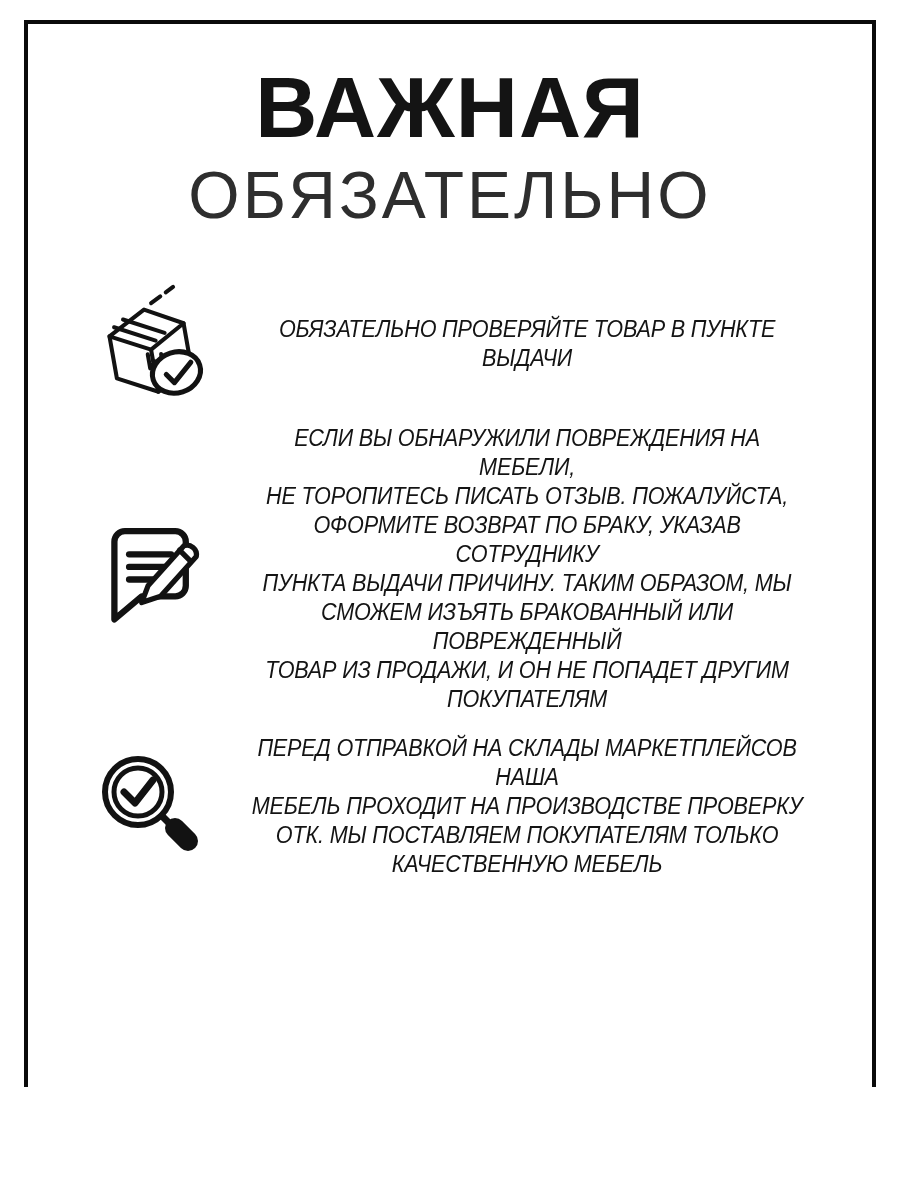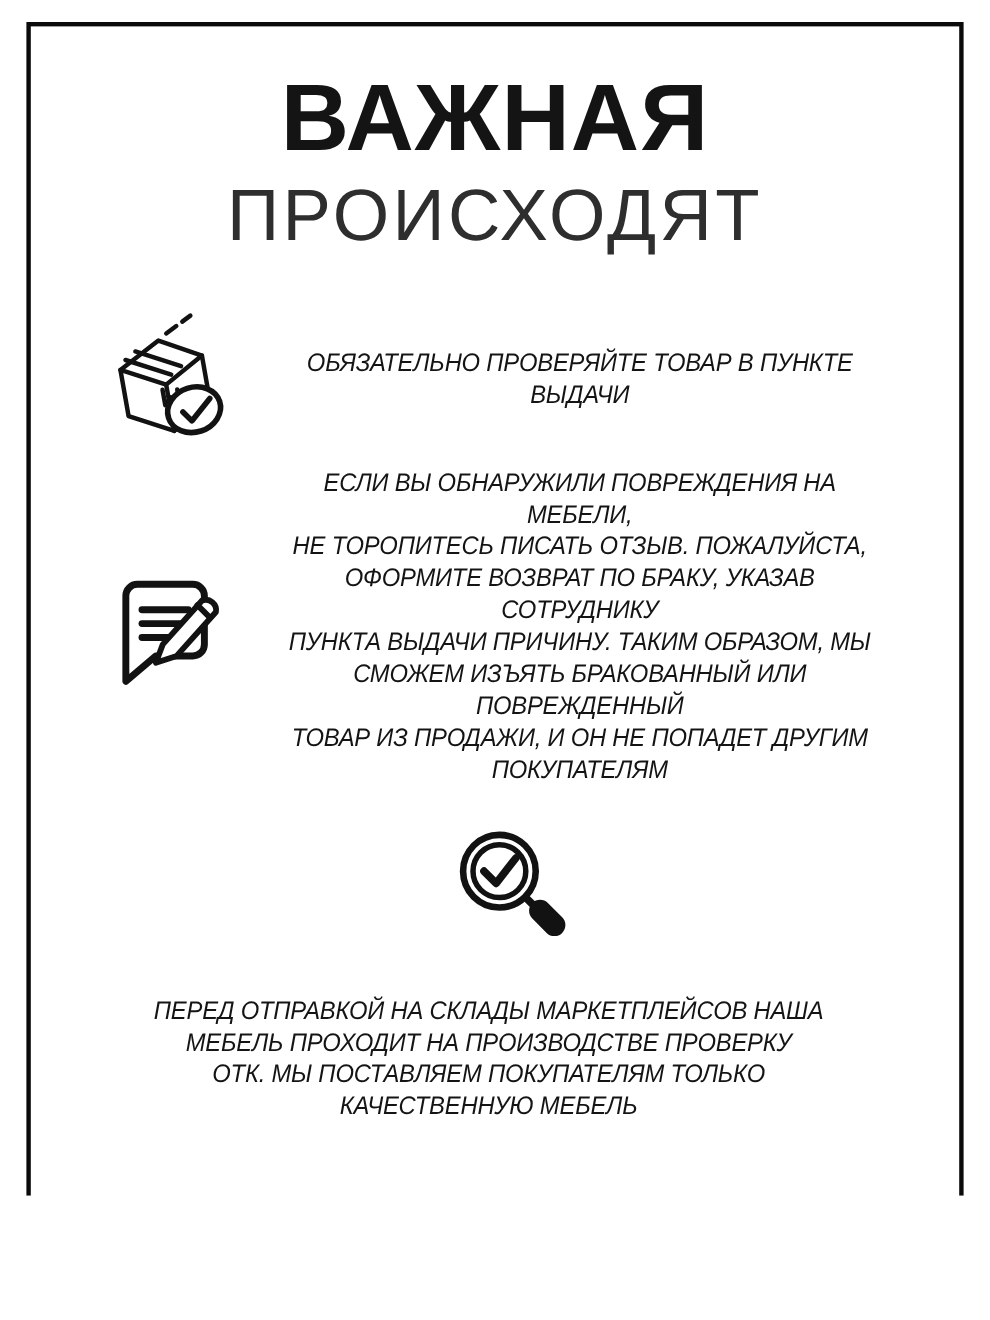--- a/index.html
+++ b/index.html
@@ -41,21 +41,21 @@
     position:absolute;
     left:84px;
     width:760px;
     display:flex;
     align-items:center;
     gap:34px;
     text-align:center;
   }
   .row-1 { top:281px; height:126px; }
   .row-2 { top:464px; height:210px; }
-  .row-3 { top:742px; height:128px;flex-direction:column; }
+  .row-3 { top:742px; height:128px; }
   .row-4 { top:935px; height:120px; }
   .icon-box {
     flex:0 0 128px;
     display:flex;
     align-items:center;
     justify-content:center;
   }
   .row-text {
     font-style:italic;
     font-size:23px;
@@ -71,21 +71,21 @@
   .ic * { vector-effect:none; }
 </style>
 </head>
 <body>
 
 <div class="canvas">
   <div class="frame"></div>
 
   <div class="header">
     <div class="title-main">ВАЖНАЯ</div>
-    <div class="title-sub">ПРОИСХОДЯТ</div>
+    <div class="title-sub">ОБЯЗАТЕЛЬНО</div>
   </div>
 
   <div class="row row-1">
     <div class="icon-box">
       <svg class="ic" width="122" height="122" viewBox="0 0 120 120" fill="none" stroke="#121212" stroke-width="4" stroke-linecap="round" stroke-linejoin="round">
         <g transform="rotate(-10 60 60)">
           <path d="M24 46 L62 26 L98 46 L62 66 Z"></path>
           <path d="M24 46 L24 88 L62 108 L62 66"></path>
           <path d="M98 46 L98 88 L62 108"></path>
           <path d="M30 38 L68 58"></path>

